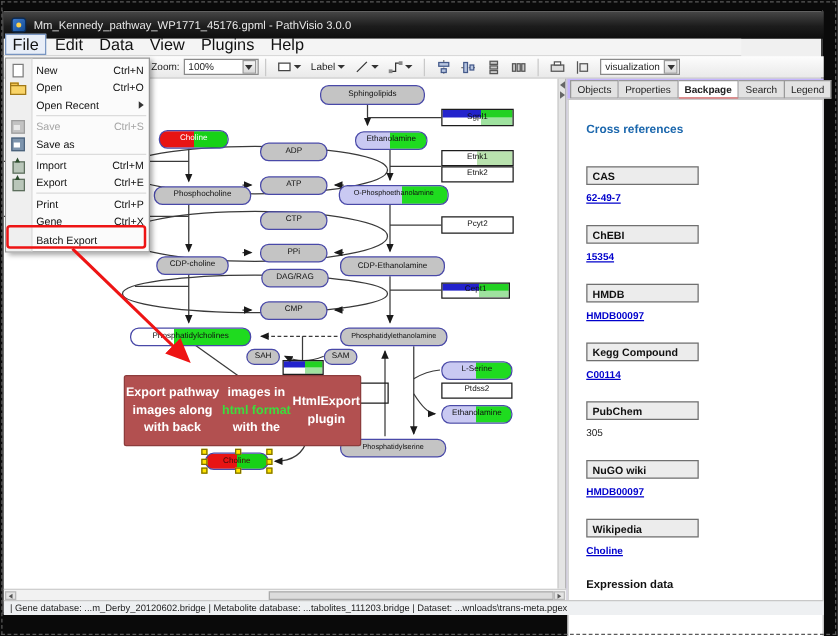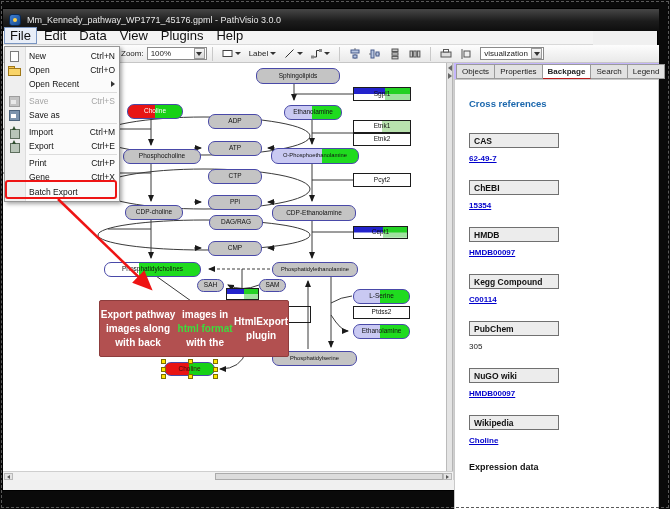--- a/index.html
+++ b/index.html
@@ -360,20 +360,23 @@
 
     <div id="hscroll">
       <div class="sb-btn" style="left:1px;">
           <span class="tri-l"></span>
         </div>
       <div id="sb-thumb"></div>
       <div class="sb-btn" style="right:1px;">
           <span class="tri-r"></span>
         </div>
     </div>
+    <div id="statusbar">
+      <span>| Gene database: ...m_Derby_20120602.bridge | Metabolite database: ...tabolites_111203.bridge | Dataset: ...wnloads\trans-meta.pgex</span>
+    </div>
 
     <div id="filemenu">
         <div class="fm-row">
           <span class="fm-ic fm-ic-new"></span>
           <span class="lab">New</span>
           <span class="sc">Ctrl+N</span>
         </div>
         <div class="fm-row">
           <span class="fm-ic fm-ic-open"></span>
           <span class="lab">Open</span>

